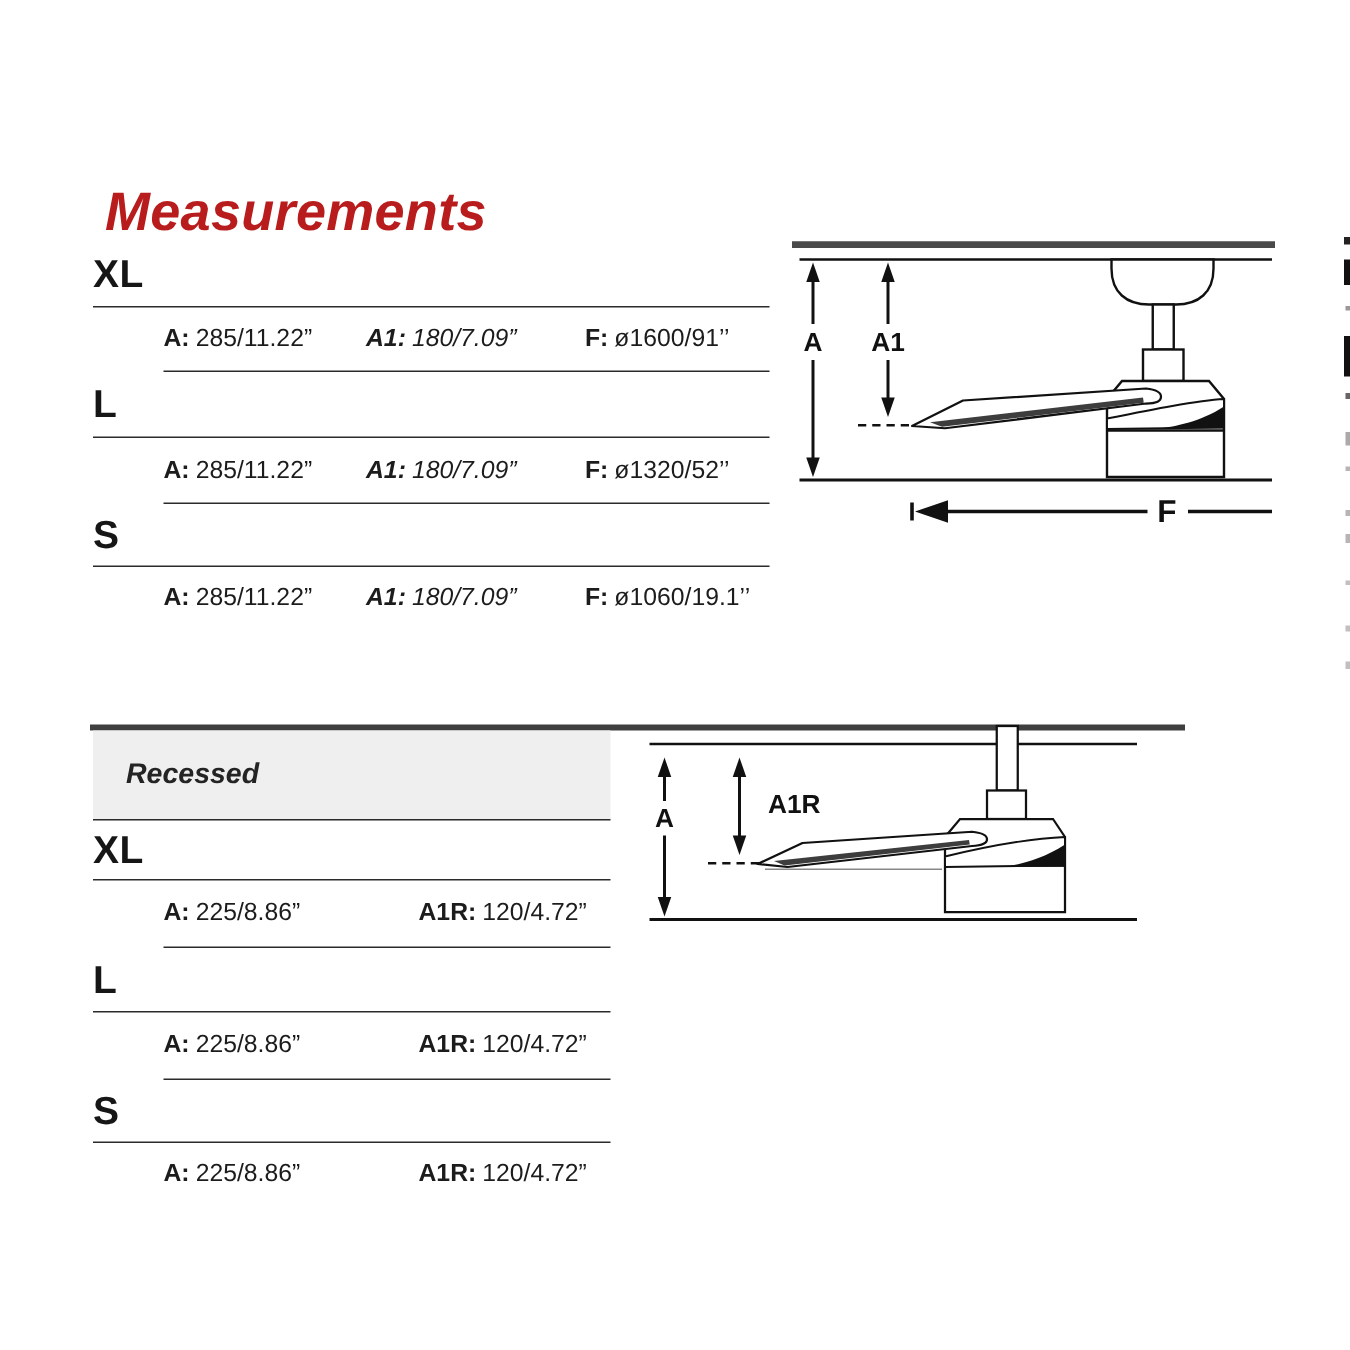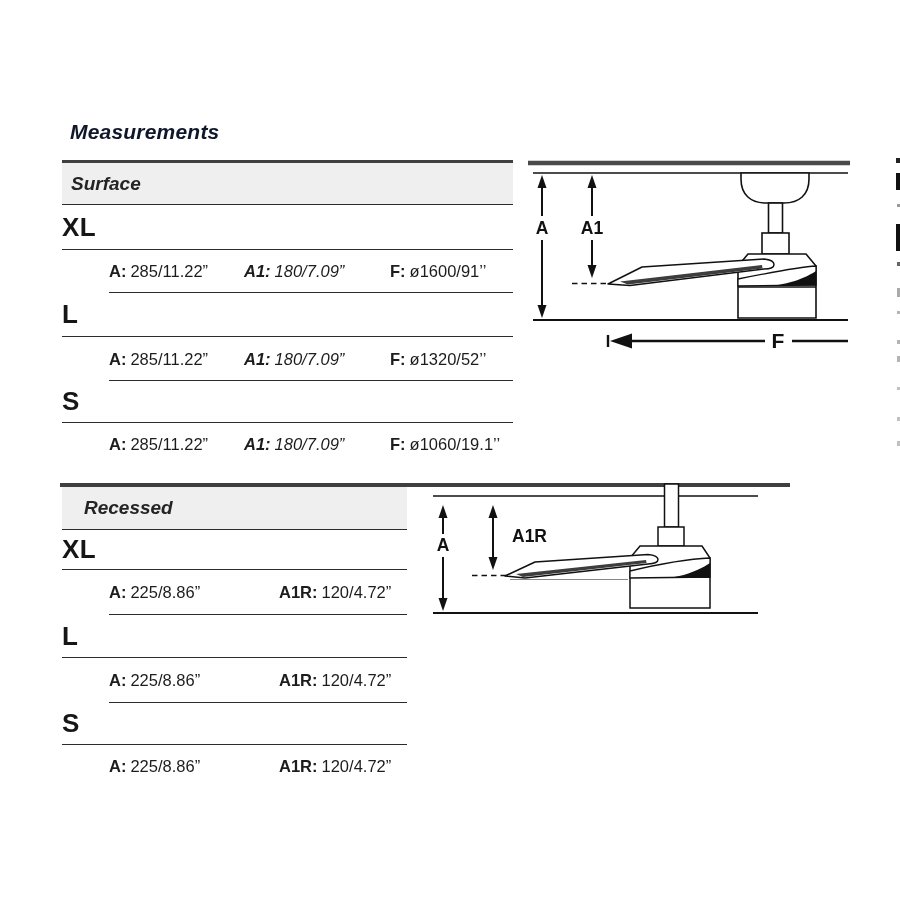--- a/index.html
+++ b/index.html
@@ -4,34 +4,34 @@
 <style>
   html,body{margin:0;padding:0;}
   body{
     width:900px;height:900px;position:relative;background:#ffffff;
     font-family:"Liberation Sans",sans-serif;color:#1a1a1a;overflow:hidden;
     -webkit-font-smoothing:antialiased;
   }
   .abs{position:absolute;}
   
   .page-title{
-    left:70px;top:120px;font-size:21px;font-weight:bold;font-style:italic;
-    letter-spacing:.2px;color:#0f172a;
+    left:70px;top:120px;font-size:36px;font-weight:bold;font-style:italic;
+    letter-spacing:.2px;color:#b91c1c;
   }
   
   .spec-table{position:absolute;}
   .tbl-surface{left:62px;top:160px;width:451px;}
   .tbl-recessed{left:62px;top:487px;width:345px;}
   .hdr-band{
     background:#efefef;border-bottom:1.5px solid #2b2b2b;
     display:flex;align-items:center;padding-left:9px;box-sizing:border-box;
     font-size:19px;font-weight:bold;font-style:italic;color:#242424;
   }
   .tbl-surface .hdr-band{height:45px;border-top:3.5px solid #3f3f3f;}
-  .tbl-recessed .hdr-band{height:43px;padding-left:22px;}
+  .tbl-recessed .hdr-band{height:60px;padding-left:22px;}
   .size-row{
     font-size:26px;font-weight:bold;display:flex;align-items:center;
     border-bottom:1.5px solid #2b2b2b;color:#161616;letter-spacing:.3px;
   }
   .dim-row{
     position:relative;border-bottom:1.5px solid #2b2b2b;font-size:16.5px;color:#1c1c1c;margin-left:47px;
   }
   .dim-row.last{border-bottom:none;}
   .dim{position:absolute;top:50%;transform:translateY(-50%);white-space:nowrap;}
   .dim b{font-weight:bold;margin-right:4px;}
@@ -54,21 +54,20 @@
   svg text{font-family:"Liberation Sans",sans-serif;}
   
   .edge-frag{position:absolute;}
 </style>
 </head>
 <body>
 
 <div class="abs page-title">Measurements</div>
 
 <div class="spec-table tbl-surface">
-  <div class="hdr-band">Surface</div>
 
   <div class="size-row s-size-xl">XL</div>
   <div class="dim-row s-dim-xl">
     <span class="dim d1"><b>A:</b><span>285/11.22”</span></span>
     <span class="dim d2"><b>A1:</b><span>180/7.09”</span></span>
     <span class="dim d3"><b>F:</b><span>ø1600/91’’</span></span>
   </div>
 
   <div class="size-row s-size-l">L</div>
   <div class="dim-row s-dim-l">

